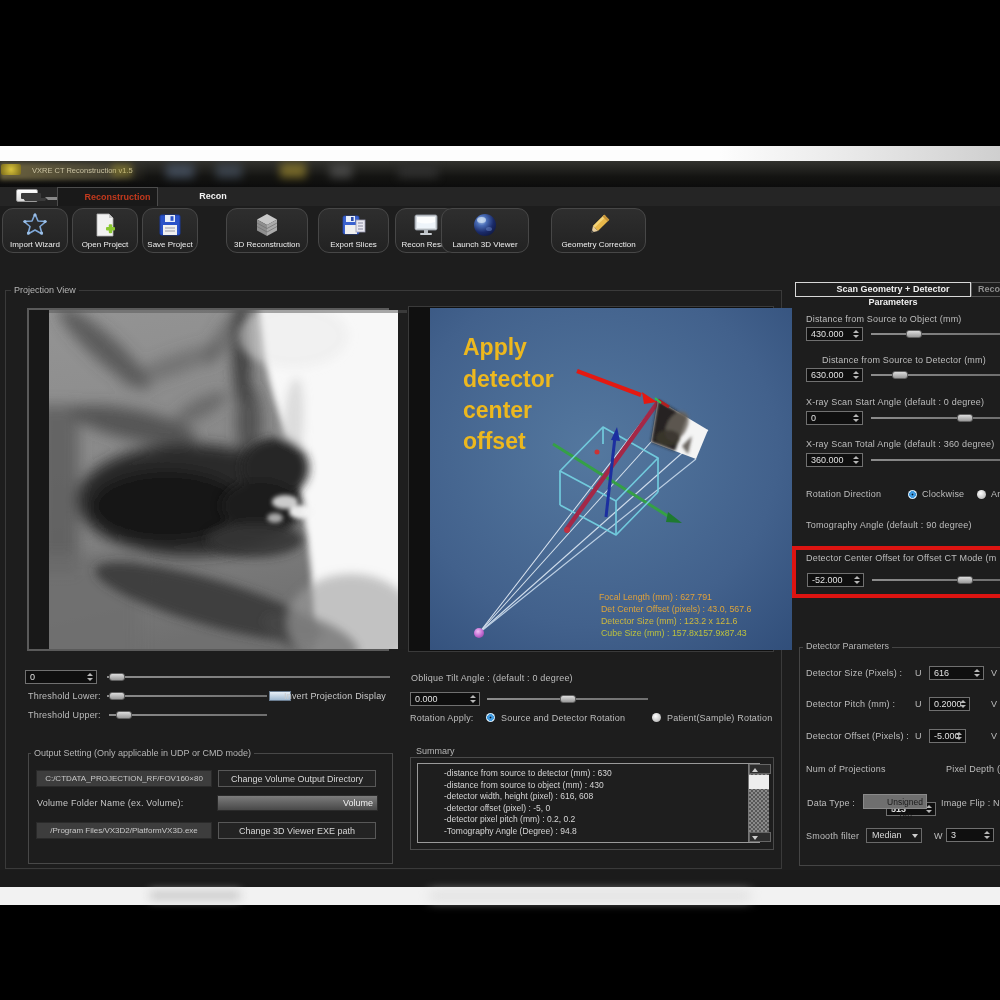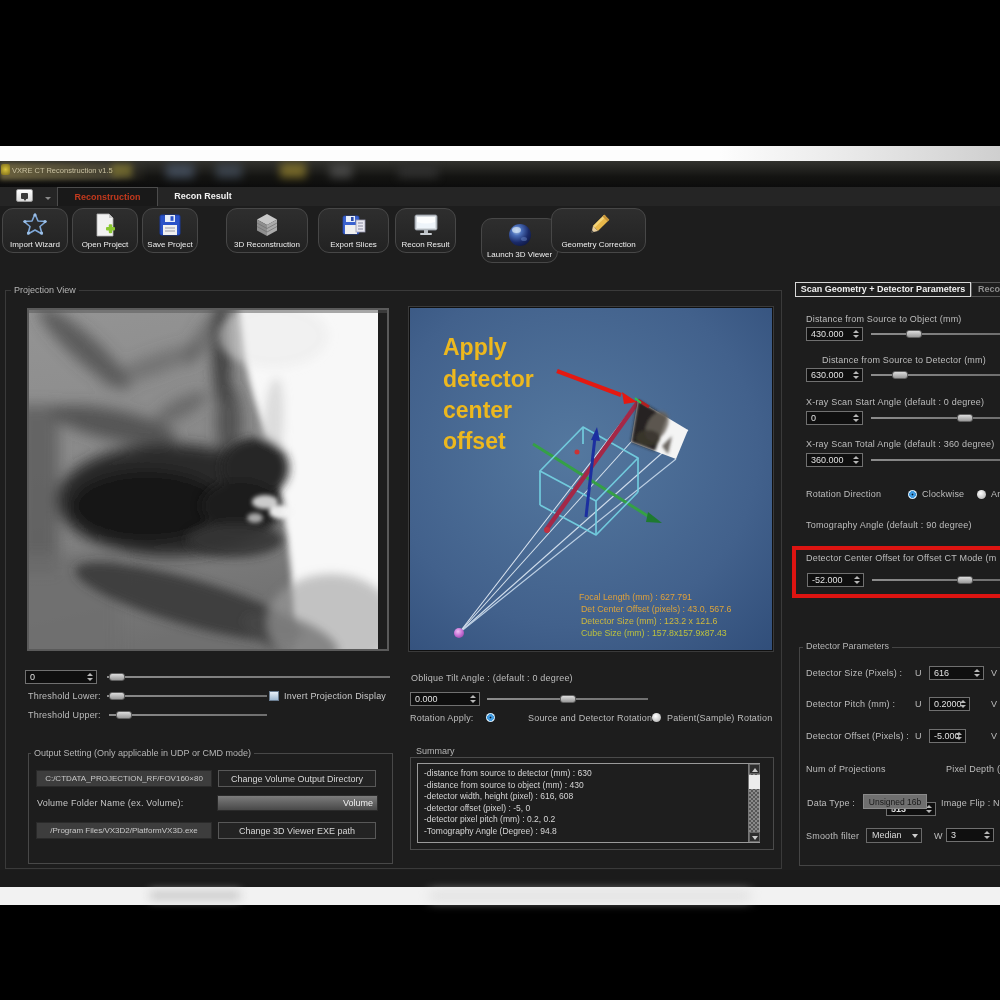--- a/index.html
+++ b/index.html
@@ -1,18 +1,18 @@
 <!DOCTYPE html>
 <html><head>
 <meta charset="utf-8">
 <style>
 html,body{margin:0;padding:0;background:#000;width:1000px;height:1000px;overflow:hidden;}
 *{box-sizing:border-box;}
 body{font-family:"Liberation Sans", sans-serif;position:relative;}
-.abs{position:absolute;}
+.abs{position:absolute;padding-left:20px;}
 .lbl{position:absolute;font-size:9px;color:#bdbdbd;white-space:nowrap;letter-spacing:.2px;}
 .spin{position:absolute;height:14px;background:#0f0f0f;border:1px solid #707070;color:#e0e0e0;font-size:9px;line-height:12px;padding-left:4px;}
 .spin .ar{position:absolute;right:2px;top:1px;width:8px;height:10px;}
 .spin .ar i{position:absolute;left:1px;width:0;height:0;border-left:3px solid transparent;border-right:3px solid transparent;}
 .spin .ar i.u{top:1px;border-bottom:3px solid #b8b8b8;}
 .spin .ar i.d{bottom:1px;border-top:3px solid #b8b8b8;}
 .track{position:absolute;height:2px;background:linear-gradient(to right,#8c8c8c,#6f6f6f);}
 .thumb{position:absolute;width:16px;height:8px;background:linear-gradient(#dcdcdc,#9a9a9a);border-radius:3px;border:1px solid #5f5f5f;}
 .radio{position:absolute;width:9px;height:9px;border-radius:50%;background:radial-gradient(circle at 40% 35%,#ffffff,#c2c2c2 70%,#8a8a8a);}
 .radio.on{background:radial-gradient(circle,#0b1420 0 15%,#3f9ae0 16% 55%,#cfe6f6 56% 80%,#5e7182 85%);}
@@ -115,21 +115,21 @@
 <div class="tbtn" style="left:395px;width:61px;">
     <svg width="26" height="26" viewBox="0 0 26 26">
       <rect x="2" y="3" width="22" height="15" rx="1.5" fill="#d8dde2" stroke="#8a9098" stroke-width="1"></rect>
       <rect x="4" y="5" width="18" height="11" fill="#eef4fa"></rect>
       <path d="M4,5 L22,5 L22,10 Q13,13 4,10 Z" fill="#ffffff" opacity="0.8"></path>
       <rect x="11" y="18" width="4" height="3" fill="#b8bdc2"></rect>
       <rect x="7" y="21" width="12" height="2" rx="1" fill="#c8cdd2"></rect>
     </svg>
     <span class="cap">Recon Result</span>
   </div>
-<div class="tbtn" style="left:481px;width:77px;margin-top:10px;">
+<div class="tbtn" style="left:441px;width:88px;">
     <svg width="26" height="26" viewBox="0 0 26 26">
       <defs>
         <radialGradient id="sph" cx="0.35" cy="0.3" r="0.9">
           <stop offset="0" stop-color="#b8d0ee"></stop>
           <stop offset="0.25" stop-color="#4a6eb8"></stop>
           <stop offset="0.6" stop-color="#1a2a68"></stop>
           <stop offset="1" stop-color="#0a1030"></stop>
         </radialGradient>
       </defs>
       <circle cx="13" cy="13" r="11" fill="url(#sph)"></circle>
@@ -314,21 +314,21 @@
 
 <div class="lbl" style="left:411px;top:673px;">Oblique Tilt Angle : (default : 0 degree)</div>
 <div class="spin" style="left:410px;top:692px;width:70px;">0.000<span class="ar">
       <i class="u"></i>
       <i class="d"></i>
     </span></div>
 <div class="track" style="left:487px;top:698px;width:161px;"></div>
 <div class="thumb" style="left:560px;top:695px;"></div>
 <div class="lbl" style="left:410px;top:713px;">Rotation Apply:</div>
 <div class="radio on" style="left:486px;top:713px;"></div>
-<div class="lbl" style="left:528px;top:713px;">Source and Detector Rotation</div>
+<div class="lbl" style="left:501px;top:713px;">Source and Detector Rotation</div>
 <div class="radio" style="left:652px;top:713px;"></div>
 <div class="lbl" style="left:667px;top:713px;">Patient(Sample) Rotation</div>
 
 <div class="gbox" style="left:410px;top:757px;width:364px;height:93px;border-color:#4a4a4a;"></div>
 <div class="glab" style="left:413px;top:746px;">Summary</div>
 <div class="abs" style="left:417px;top:763px;width:343px;height:80px;background:#1e1e1e;border:1px solid #9a9a9a;"></div>
 <div class="abs" style="left:424px;top:768px;font-size:8.5px;color:#d6d6d6;line-height:11.5px;white-space:nowrap;">-distance from source to detector (mm) : 630<br>-distance from source to object (mm) : 430<br>-detector width, height (pixel) : 616, 608<br>-detector offset (pixel) : -5, 0<br>-detector pixel pitch (mm) : 0.2, 0.2<br>-Tomography Angle (Degree) : 94.8</div>
 
 <div class="abs" style="left:748px;top:764px;width:11px;height:78px;background:conic-gradient(#8a8a8a 25%,#575757 0 50%,#8a8a8a 0 75%,#575757 0);background-size:4px 4px;border-left:1px solid #777;">
   <div class="abs" style="left:0;top:0;width:11px;height:10px;background:#2d2d2d;border:1px solid #666;">

